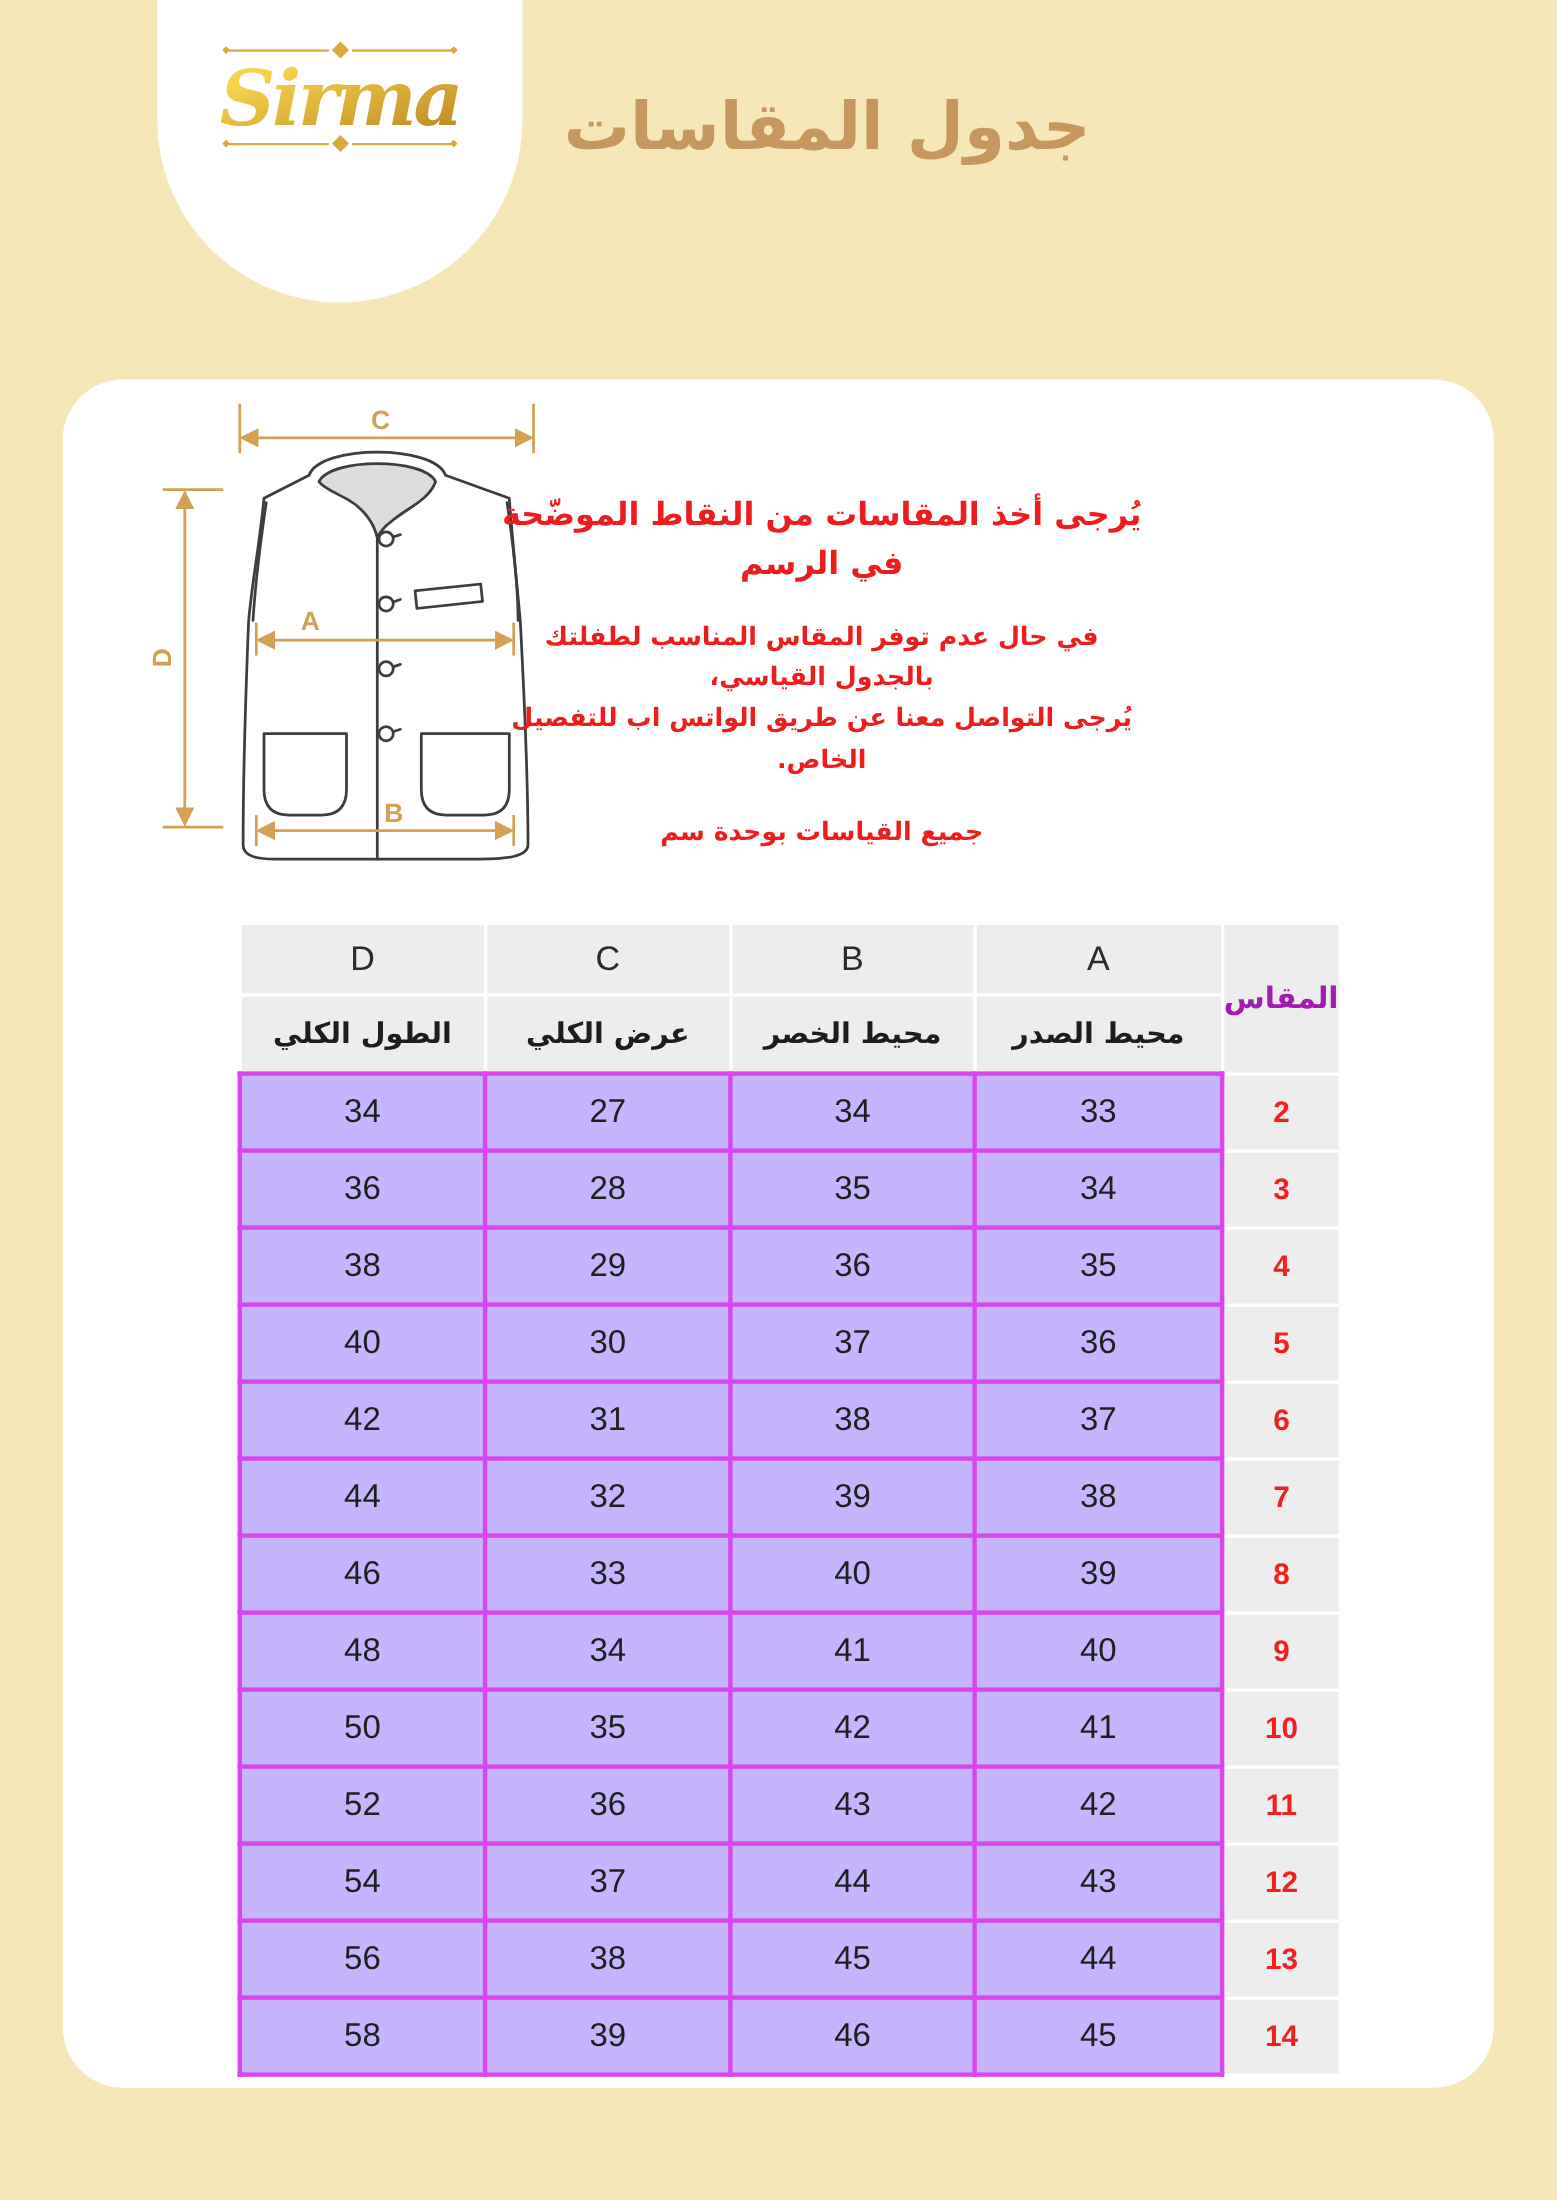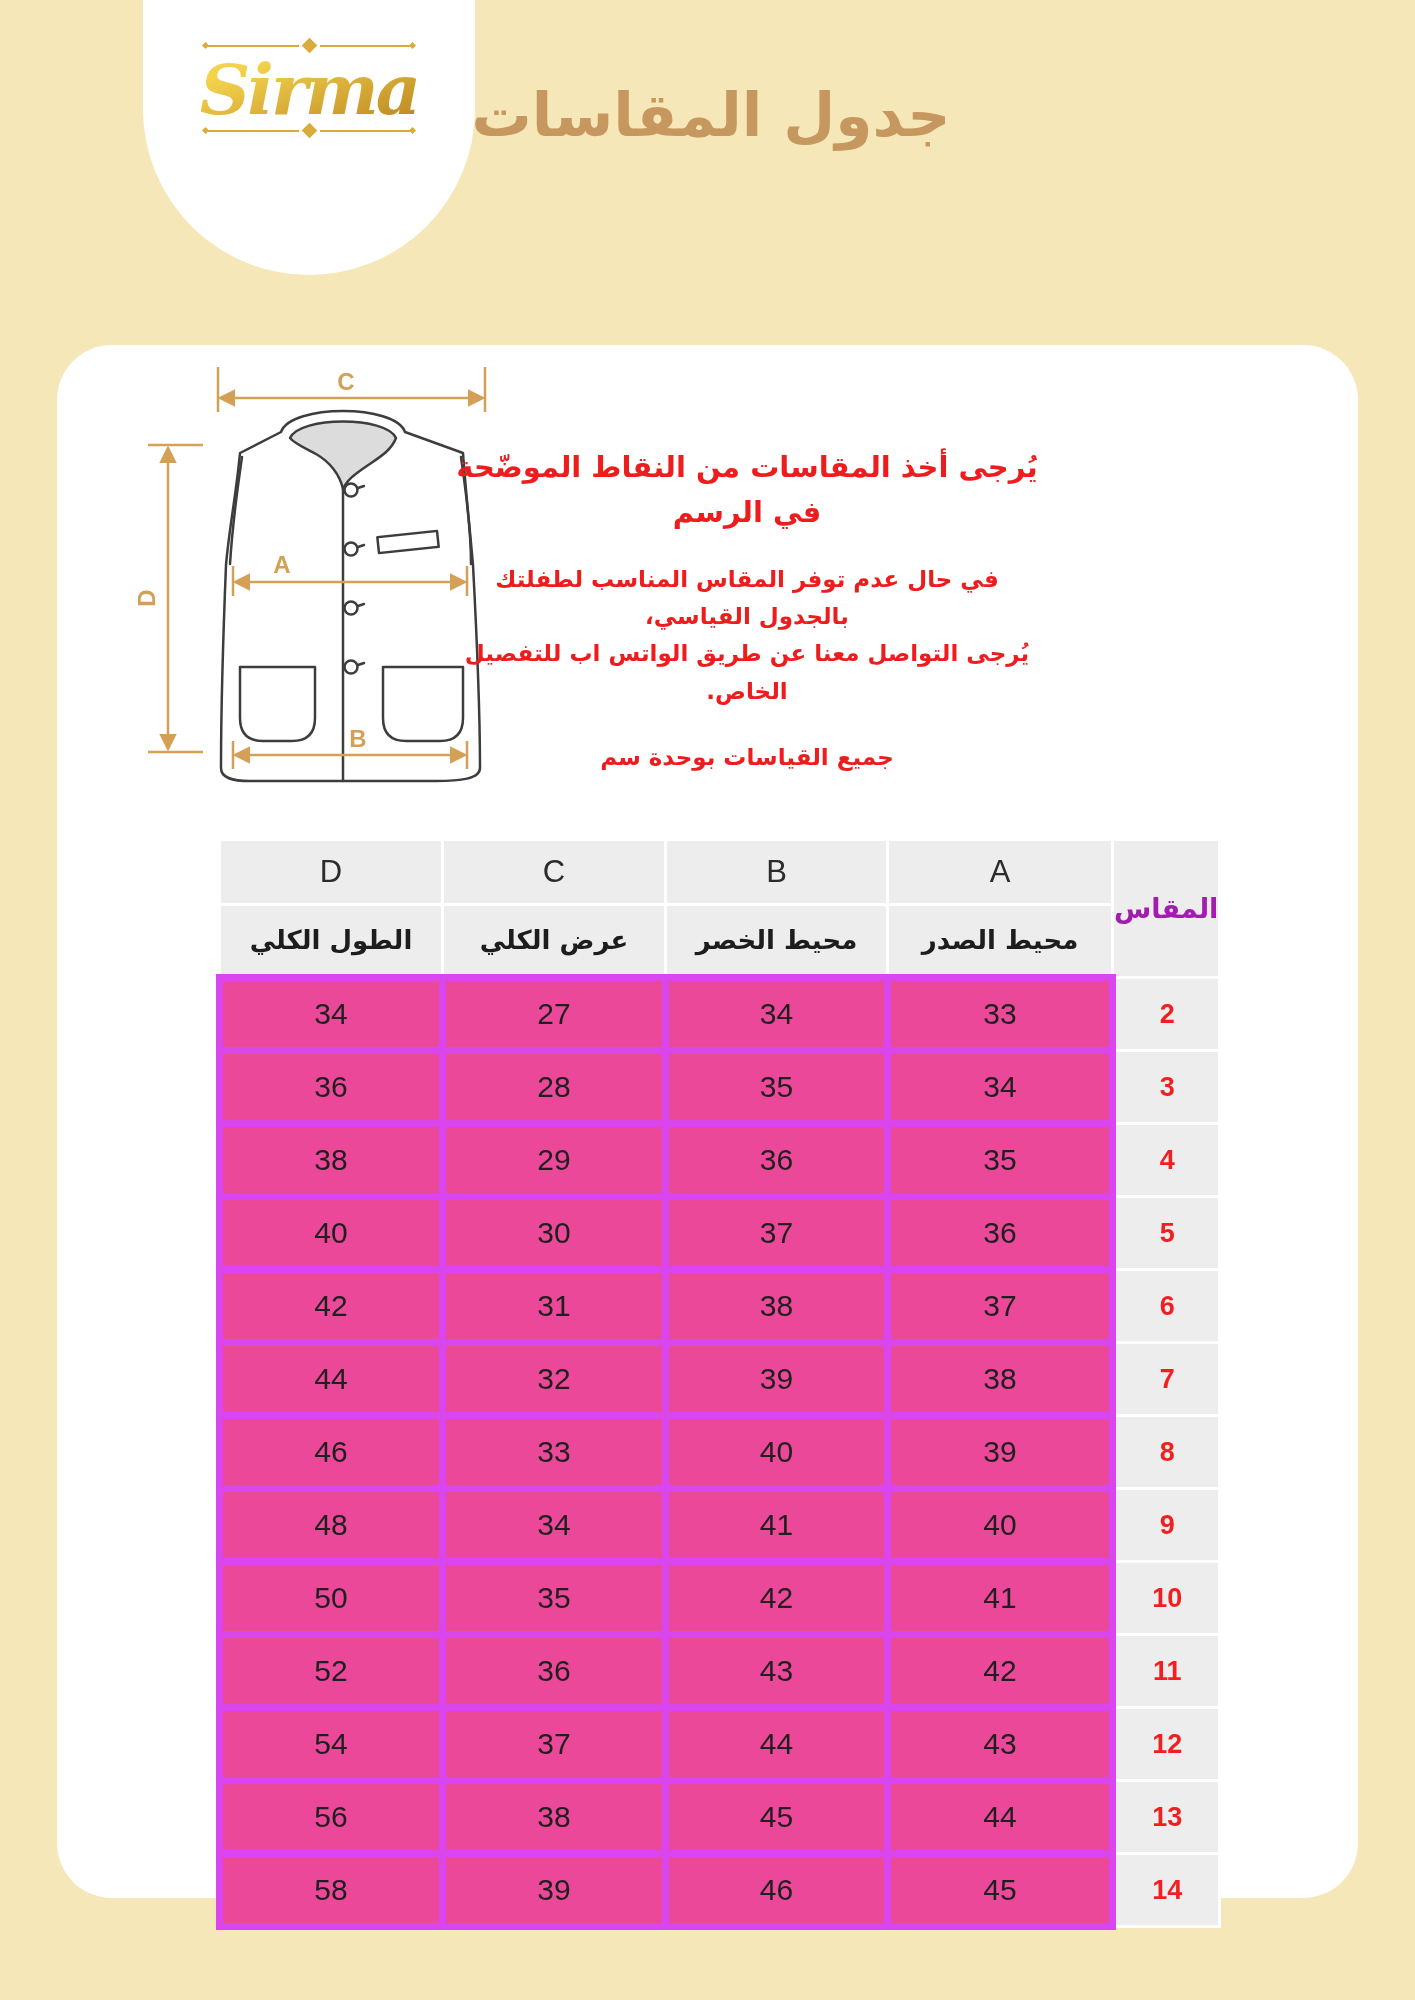--- a/index.html
+++ b/index.html
@@ -26,21 +26,21 @@
     -webkit-background-clip:text;background-clip:text;color:transparent;
   }
   .logo-arabic{
     font-family:"DejaVu Sans",sans-serif;font-weight:700;
     font-size:66px;line-height:1.05;margin-top:-4px;direction:rtl;
     background:linear-gradient(160deg,#f0cc46 10%,#bd8a24 90%);
     -webkit-background-clip:text;background-clip:text;color:transparent;
   }
   
   .page-title{
-    position:absolute;left:381px;top:80px;width:660px;
+    position:absolute;left:422px;top:80px;width:660px;
     text-align:center;direction:rtl;
     font-size:60px;font-weight:700;color:#c6985f;
   }
   
   .card{
     position:absolute;left:57px;top:345px;width:1301px;height:1553px;
     background:#ffffff;border-radius:55px;
   }
   
   .vest-svg{position:absolute;left:43px;top:5px;width:430px;height:440px;}
@@ -67,21 +67,21 @@
   }
   th.arabic-label{
     background:#ededed;border:3px solid #ffffff;
     font-size:26px;font-weight:700;color:#1d1d1d;
   }
   th.size-head{
     background:#ededed;border:3px solid #ffffff;
     font-size:27px;font-weight:700;color:#a21caf;
   }
   td.val-cell{
-    background:#ec4899;border:7px solid #d946ef;
+    background:#c4b5fd;border:4px solid #d946ef;
     font-family:"Liberation Sans",sans-serif;font-size:30px;color:#1f1f1f;
   }
   td.size-cell{
     background:#ededed;border:3px solid #ffffff;
     font-family:"Liberation Sans",sans-serif;font-size:27px;font-weight:700;color:#f11f1f;
   }
 </style>
 </head>
 <body>
 

